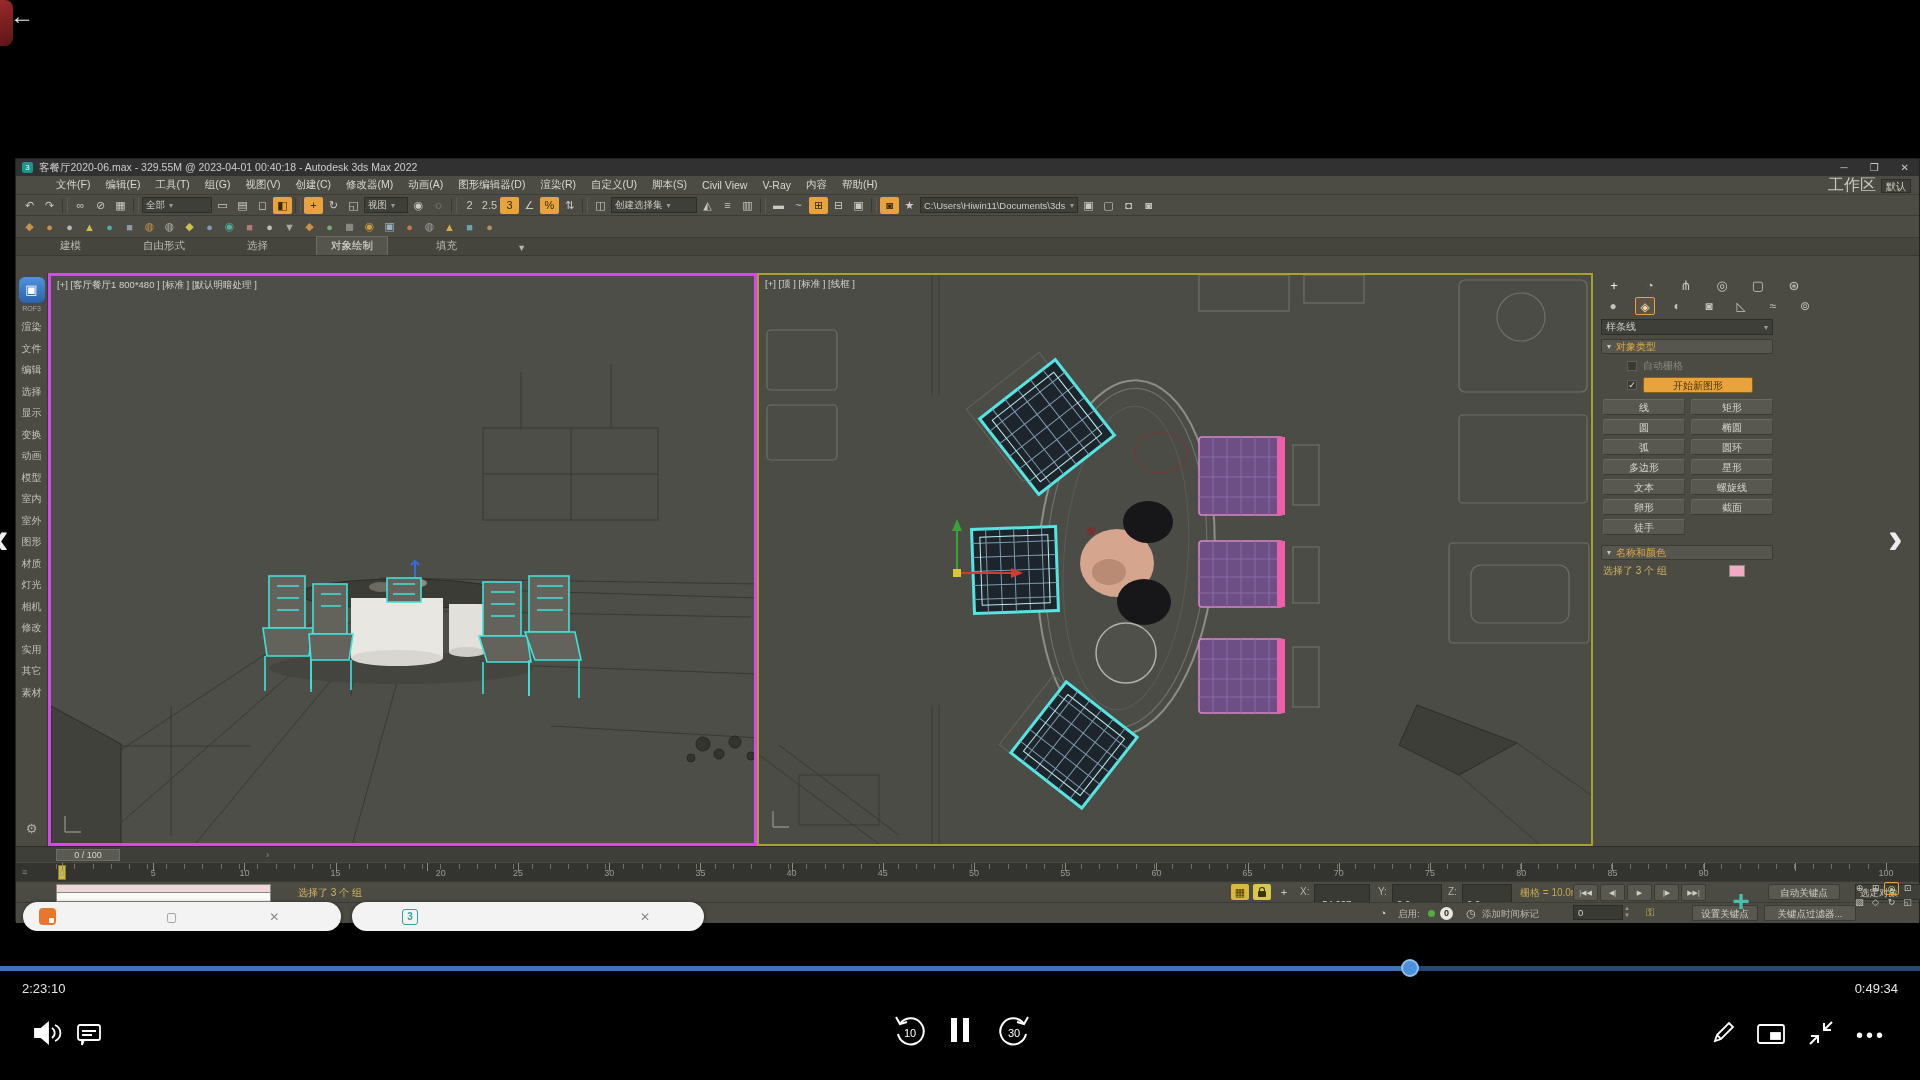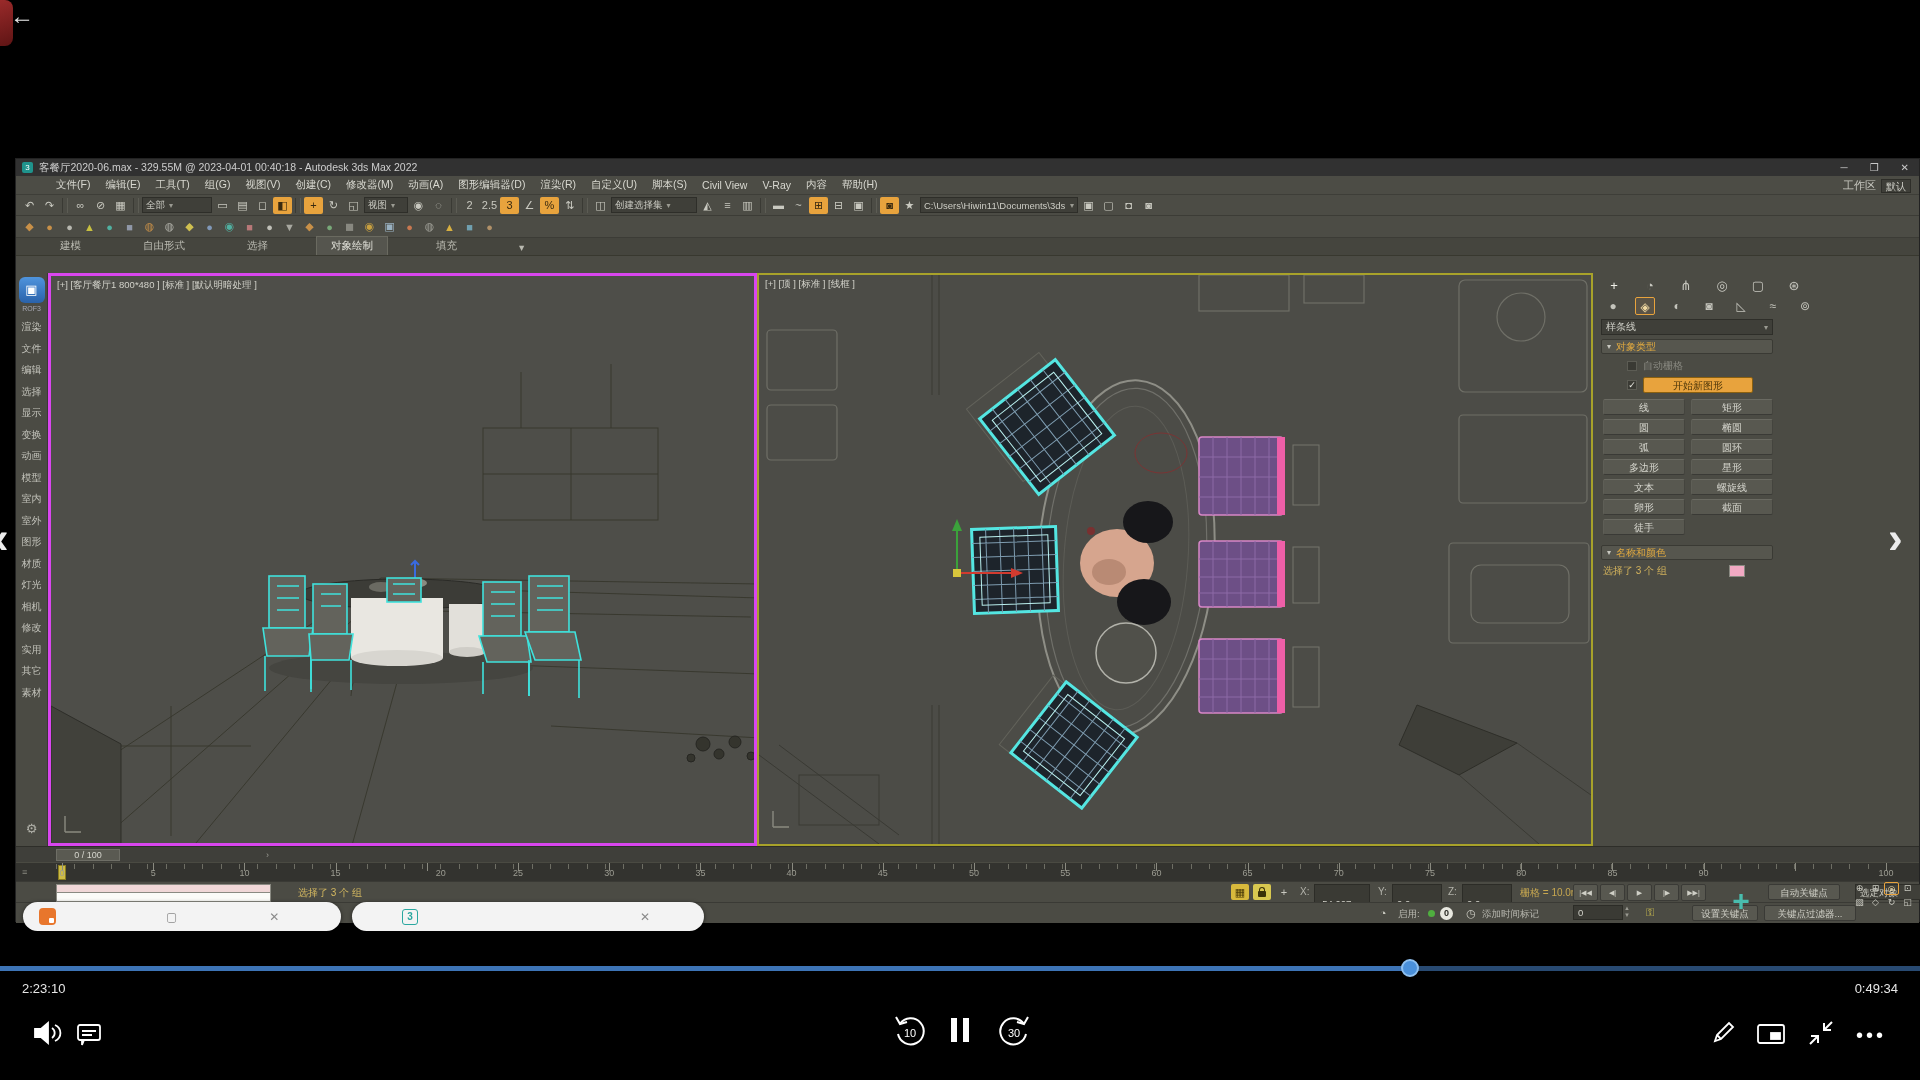--- a/index.html
+++ b/index.html
@@ -31,21 +31,21 @@
 
   
   #win{left:15px;top:158px;width:1905px;height:764px;background:#4b4b44;border:1px solid #222;}
   .titlebar{left:0;top:0;width:100%;height:17px;background:#313131;display:flex;align-items:center;padding:0 6px;}
   .applogo{width:11px;height:11px;background:#1f938c;color:#fff;font-size:8px;line-height:11px;text-align:center;border-radius:2px;margin-right:6px;}
   .titletext{color:#cdcdcd;font-size:10.5px;white-space:nowrap;}
   .winbtns{margin-left:auto;display:flex;gap:22px;color:#c9c9c9;font-size:10px;margin-right:4px;}
   .menubar{left:0;top:17px;width:100%;height:19px;background:#4c4c45;display:flex;align-items:center;gap:15px;padding-left:40px;border-bottom:1px solid #3e3e38;}
   .menu-item{color:#d8d8d0;font-size:10.5px;white-space:nowrap;cursor:default;}
   .workspace{position:absolute;right:8px;top:0;height:19px;display:flex;align-items:center;gap:5px;}
-  .workspace .lbl{color:#c8c8c0;font-size:11px;text-align:center;}
+  .workspace .lbl{color:#c8c8c0;font-size:16px;text-align:center;}
   .wsdrop{background:#3f3f39;border:1px solid #2e2e29;color:#d0d0c8;font-size:10px;padding:0 4px;height:14px;line-height:13px;}
 
   .toolbar{left:0;width:100%;background:#4c4c45;display:flex;align-items:center;padding-left:4px;gap:1px;}
   #tb1{top:36px;height:21px;border-bottom:1px solid #3c3c36;}
   #tb2{top:57px;height:22px;border-bottom:1px solid #3c3c36;}
   .tb-ico{width:19px;height:17px;display:flex;align-items:center;justify-content:center;color:#c9c9c0;font-size:11px;border-radius:2px;flex:0 0 auto;}
   .tb-ico.hl{background:#e8a33d;color:#3a2a10;}
   .tb-sep{width:6px;height:15px;border-left:1px solid #3a3a34;border-right:1px solid #5c5c54;margin:0 2px;flex:0 0 auto;}
   .tb-drop{height:16px;background:#3f3f39;border:1px solid #2e2e29;color:#ccccc4;font-size:9.5px;display:flex;align-items:center;padding:0 3px;gap:4px;flex:0 0 auto;white-space:nowrap;overflow:hidden;}
   .tb-drop .car{color:#9a9a92;font-size:8px;}

